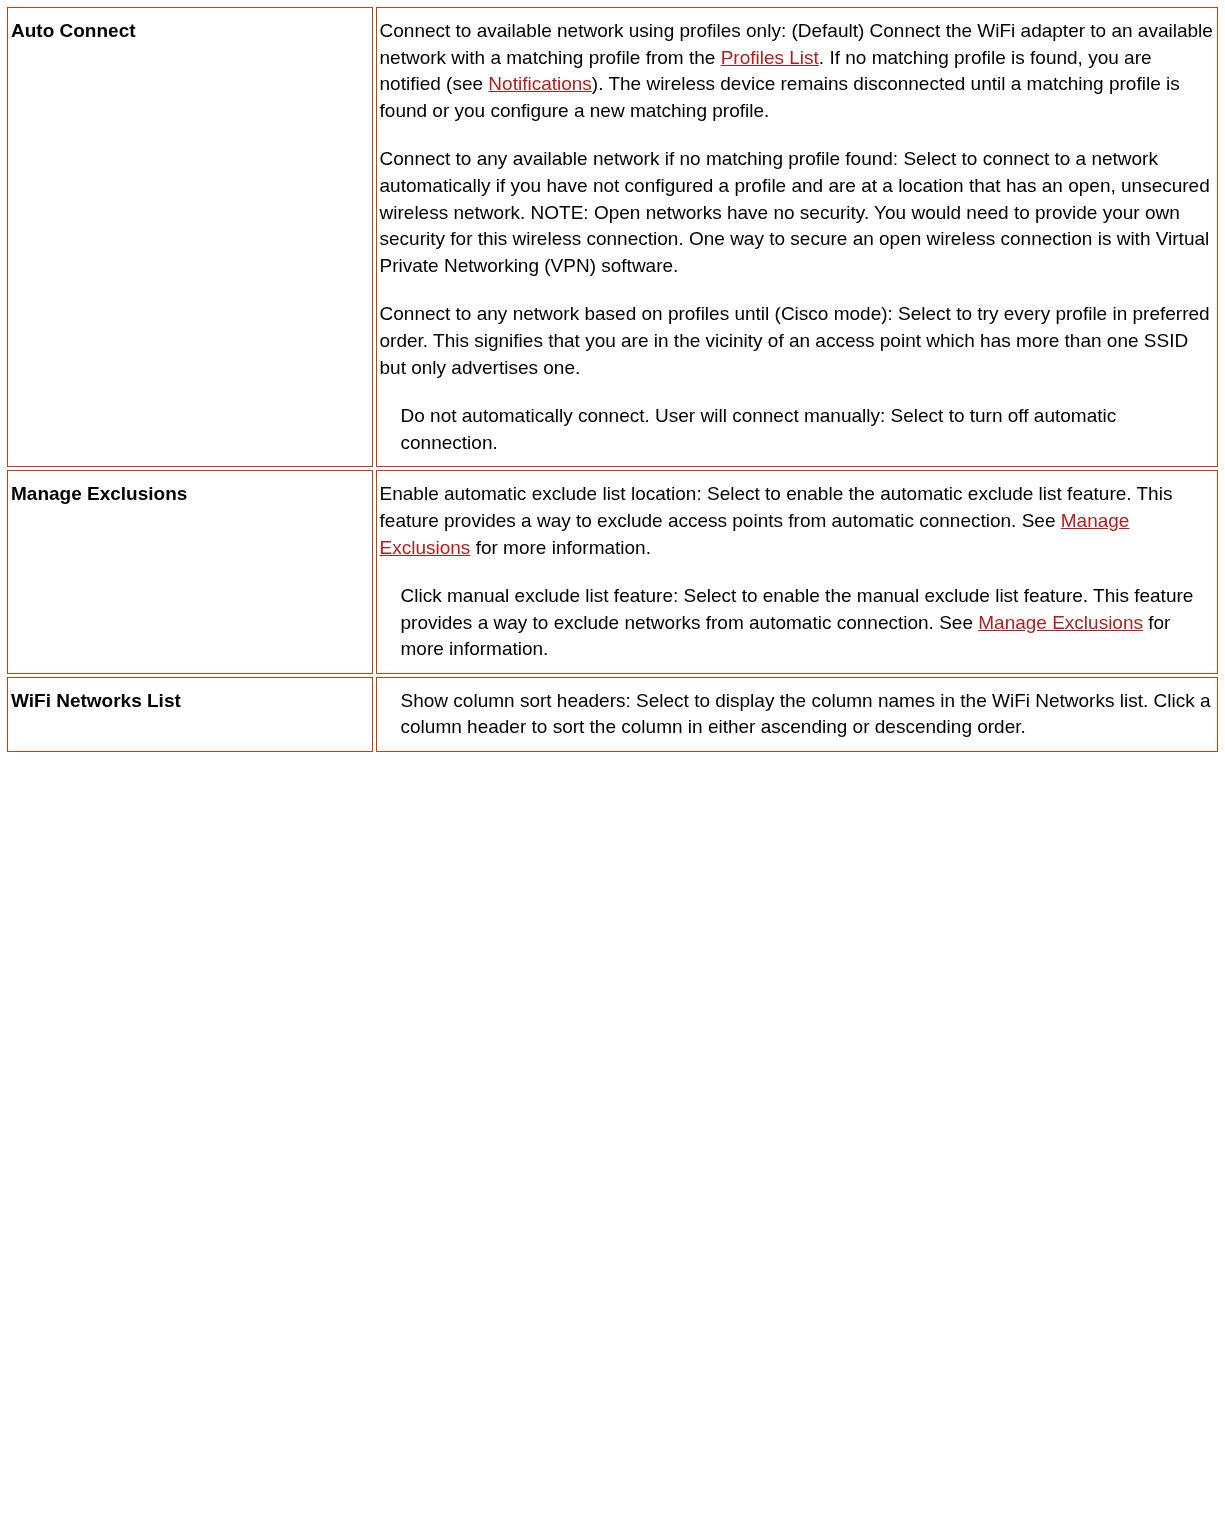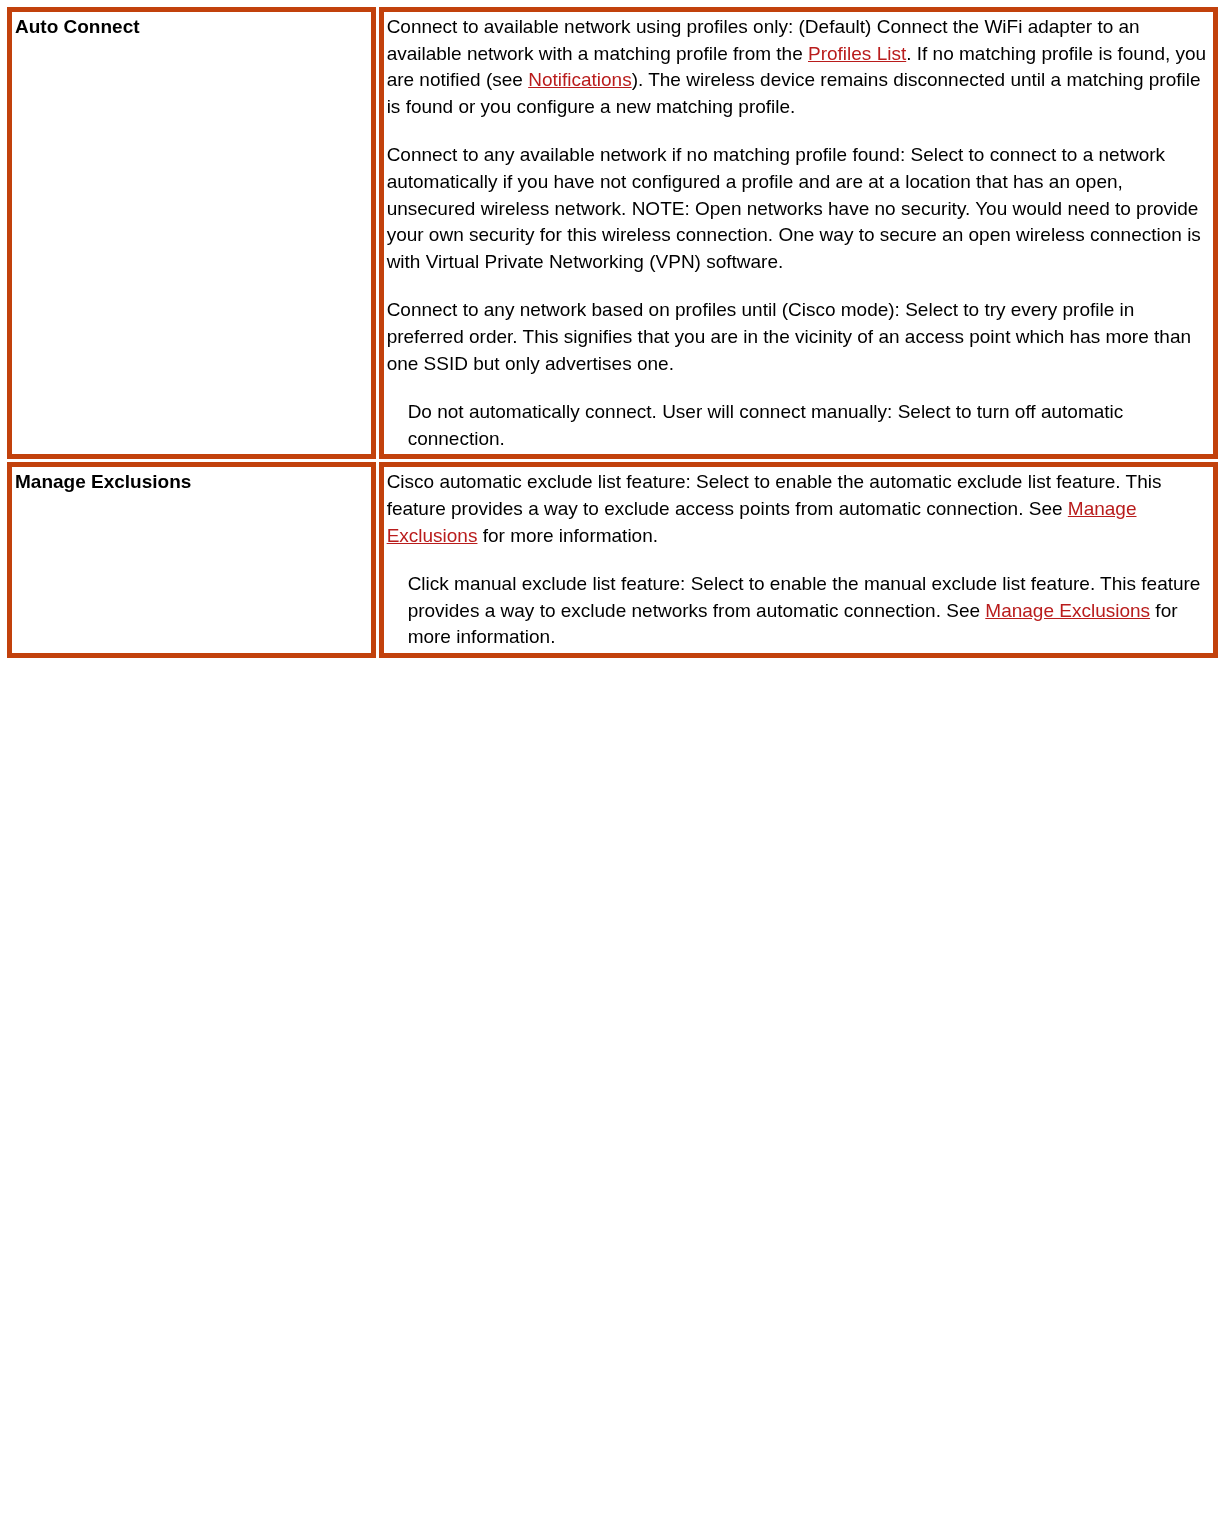--- a/index.html
+++ b/index.html
@@ -11,22 +11,22 @@
     color: #000;
     background: #fff;
   }
   table {
     border-collapse: separate;
     border-spacing: 3px;
     width: 100%;
     table-layout: fixed;
   }
   td {
-    border: 5px solid #c2410c;
-    padding: 2px 3px;
+    border: 1px solid #c2410c;
+    padding: 10px 3px;
     vertical-align: top;
   }
   td.label-col {
     width: 30%;
     font-weight: bold;
   }
   td.content-col {
     width: 70%;
   }
   .para {
@@ -54,18 +54,24 @@
         <td class="content-col">
           <div class="para"><strong>Connect to available network using profiles only</strong><span>: (Default) Connect the WiFi adapter to an available network with a matching profile from the </span><a class="link" href="#">Profiles List</a><span>. If no matching profile is found, you are notified (see </span><a class="link" href="#">Notifications</a><span>). The wireless device remains disconnected until a matching profile is found or you configure a new matching profile.</span></div>
           <div class="para"><strong>Connect to any available network if no matching profile found</strong><span>: Select to connect to a network automatically if you have not configured a profile and are at a location that has an open, unsecured wireless network. </span><strong>NOTE</strong><span>: Open networks have no security. You would need to provide your own security for this wireless connection. One way to secure an open wireless connection is with Virtual Private Networking (VPN) software.</span></div>
           <div class="para"><strong>Connect to any network based on profiles until (Cisco mode)</strong><span>: Select to try every profile in preferred order. This signifies that you are in the vicinity of an access point which has more than one SSID but only advertises one.</span></div>
           <div class="para"><strong>Do not automatically connect. User will connect manually</strong><span>: Select to turn off automatic connection.</span></div>
         </td>
       </tr>
       <tr>
         <td class="label-col">Manage Exclusions</td>
         <td class="content-col">
-          <div class="para"><strong>Cisco automatic exclude list feature</strong><span>: Select to enable the automatic exclude list feature. This feature provides a way to exclude access points from automatic connection. See </span><a class="link" href="#">Manage Exclusions</a><span> for more information.</span></div>
+          <div class="para"><strong>Enable automatic exclude list location</strong><span>: Select to enable the automatic exclude list feature. This feature provides a way to exclude access points from automatic connection. See </span><a class="link" href="#">Manage Exclusions</a><span> for more information.</span></div>
           <div class="para"><strong>Click manual exclude list feature</strong><span>: Select to enable the manual exclude list feature. This feature provides a way to exclude networks from automatic connection. See </span><a class="link" href="#">Manage Exclusions</a><span> for more information.</span></div>
+        </td>
+      </tr>
+      <tr>
+        <td class="label-col">WiFi Networks List</td>
+        <td class="content-col">
+          <div class="para"><strong>Show column sort headers</strong><span>: Select to display the column names in the WiFi Networks list. Click a column header to sort the column in either ascending or descending order.</span></div>
         </td>
       </tr>
     </tbody>
 </table>
 
 </body></html>

